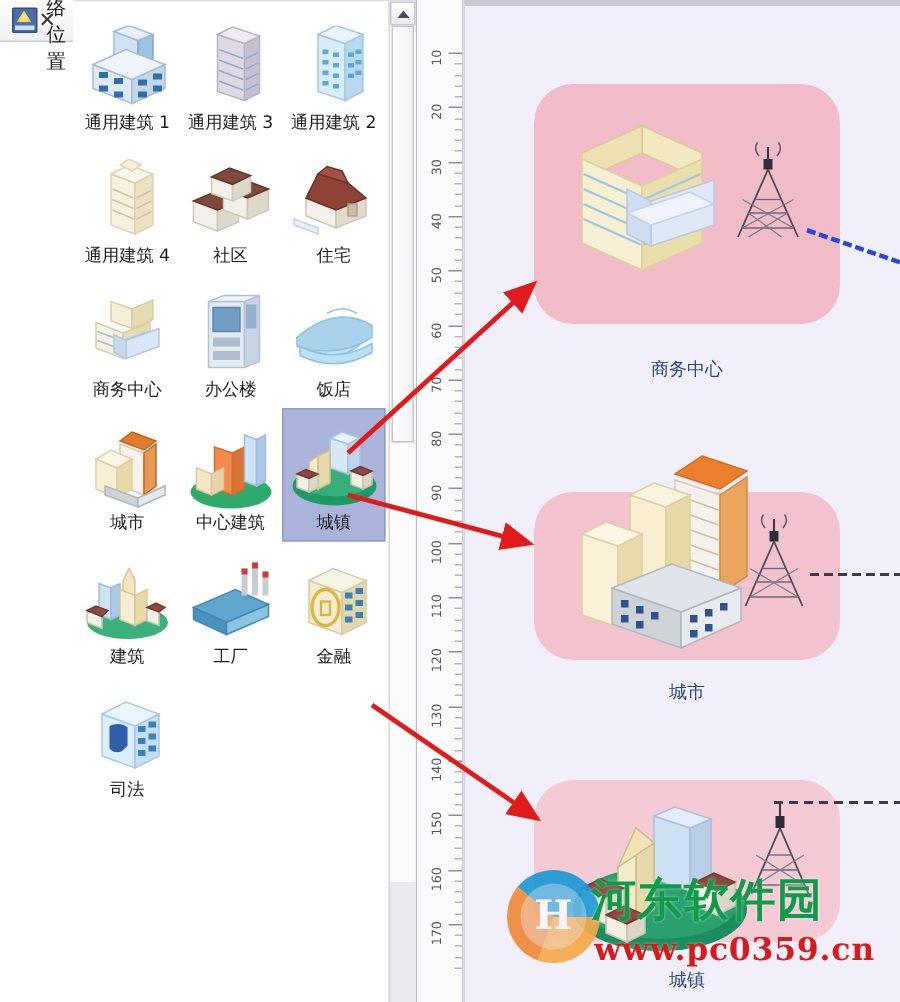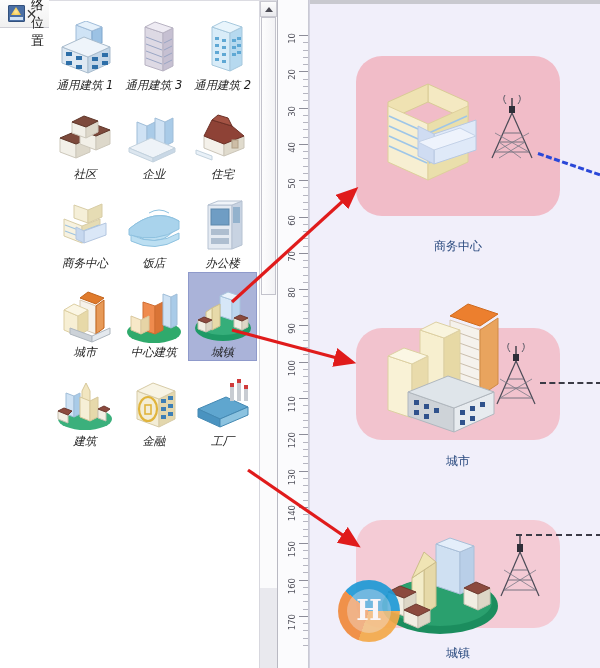--- a/index.html
+++ b/index.html
@@ -48,22 +48,22 @@
   .panel-body{
     flex:1;display:flex;min-height:0;position:relative;
     border-top:1px solid #dcdce2;
   }
   .stencil-grid{
     flex:1;display:grid;grid-template-columns:repeat(3,1fr);
     grid-auto-rows:89px;align-content:start;
     padding:4px 2px 0 2px;overflow:hidden;background:#fff;
   }
   .stencil-item{
-    display:flex;flex-direction:column;align-items:center;justify-content:flex-end;
-    padding-top:6px;cursor:pointer;border:1px solid transparent;font-style:italic;
+    display:flex;flex-direction:column;align-items:center;justify-content:center;
+    padding-top:6px;cursor:pointer;border:1px solid transparent;
   }
   .stencil-item.selected{
     background:#aab3d9;border:1px solid #8f9acb;
   }
   .shape-art{width:62px;height:56px;position:relative;}
   .stencil-label{
     font-size:11.5px;color:#1c1c1c;margin-top:1px;white-space:nowrap;
     font-family:"DejaVu Sans",sans-serif;
   }
 
@@ -245,43 +245,48 @@
       <rect x="40" y="25" width="4" height="3"></rect>
                   <rect x="45" y="23" width="4" height="3"></rect>
       <rect x="40" y="32" width="4" height="3"></rect>
                   <rect x="45" y="30" width="4" height="3"></rect>
                 </g>
               </svg></div>
             <div class="stencil-label">通用建筑 2</div>
           </div>
           <div class="stencil-item">
             <div class="shape-art"><svg width="62" height="56">
+      <polygon points="20,10 36,16 36,50 20,44" fill="#f7f1dd" stroke="#ddd2b4"></polygon>
+      <polygon points="36,16 48,10 48,44 36,50" fill="#ece2c2" stroke="#ddd2b4"></polygon>
+      <polygon points="20,10 32,4 48,10 36,16" fill="#fbf7ea" stroke="#ddd2b4"></polygon>
+      <polygon points="26,4 32,0 40,4 34,8" fill="#f4eeda" stroke="#ddd2b4"></polygon>
+      <g stroke="#cfc3a2" stroke-width="1">
+        <line x1="21" y1="20" x2="35" y2="26"></line>
+                  <line x1="21" y1="27" x2="35" y2="33"></line>
+        <line x1="21" y1="34" x2="35" y2="40"></line>
+                  <line x1="37" y1="26" x2="47" y2="21"></line>
+        <line x1="37" y1="33" x2="47" y2="28"></line>
+                  <line x1="37" y1="40" x2="47" y2="35"></line>
+                </g>
+              </svg></div>
+            <div class="stencil-label">通用建筑 4</div>
+          </div>
+          <div class="stencil-item">
+            <div class="shape-art"><svg width="62" height="56">
       <polygon points="6,28 22,34 22,48 6,42" fill="#f2f0e8" stroke="#cdc8bb"></polygon>
       <polygon points="22,34 36,28 36,42 22,48" fill="#ddd8ca" stroke="#cdc8bb"></polygon>
       <polygon points="6,28 20,22 36,28 22,34" fill="#7d4a3c" stroke="#5f3629"></polygon>
       <polygon points="26,20 42,26 42,40 26,34" fill="#f2f0e8" stroke="#cdc8bb"></polygon>
       <polygon points="42,26 56,20 56,34 42,40" fill="#ddd8ca" stroke="#cdc8bb"></polygon>
       <polygon points="26,20 40,14 56,20 42,26" fill="#7d4a3c" stroke="#5f3629"></polygon>
       <polygon points="18,12 32,17 32,28 18,23" fill="#f2f0e8" stroke="#cdc8bb"></polygon>
       <polygon points="32,17 44,11 44,22 32,28" fill="#ddd8ca" stroke="#cdc8bb"></polygon>
       <polygon points="18,12 30,6 44,11 32,17" fill="#7d4a3c" stroke="#5f3629"></polygon>
               </svg></div>
             <div class="stencil-label">社区</div>
-          </div>
-          <div class="stencil-item">
-            <div class="shape-art"><svg width="62" height="56">
-      <polygon points="14,12 24,16 24,40 14,36" fill="#cfe2f4" stroke="#9fbdd8"></polygon>
-      <polygon points="24,16 32,12 32,36 24,40" fill="#a9cbe8" stroke="#9fbdd8"></polygon>
-      <polygon points="32,8 42,12 42,36 32,32" fill="#cfe2f4" stroke="#9fbdd8"></polygon>
-      <polygon points="42,12 50,8 50,32 42,36" fill="#a9cbe8" stroke="#9fbdd8"></polygon>
-      <polygon points="6,38 30,48 52,38 28,28" fill="#eef3f8" stroke="#c3d2de"></polygon>
-      <polygon points="6,38 30,48 30,52 6,42" fill="#dce6ef" stroke="#c3d2de"></polygon>
-      <polygon points="30,48 52,38 52,42 30,52" fill="#c9d8e6" stroke="#c3d2de"></polygon>
-              </svg></div>
-            <div class="stencil-label">企业</div>
           </div>
           <div class="stencil-item">
             <div class="shape-art"><svg width="62" height="56">
       <polygon points="12,26 32,34 32,46 12,38" fill="#f4f1ea" stroke="#cbc5b8"></polygon>
       <polygon points="32,34 52,26 52,38 32,46" fill="#e0dbcd" stroke="#cbc5b8"></polygon>
       <polygon points="12,26 20,10 40,16 52,26 32,34" fill="#8e4236" stroke="#6c3026"></polygon>
       <polygon points="20,10 40,16 36,8 26,5" fill="#a35243" stroke="#6c3026"></polygon>
       <rect x="40" y="30" width="6" height="8" fill="#cdbda6" stroke="#b0a087"></rect>
       <polygon points="4,40 20,46 20,50 4,44" fill="#e9f1f8" stroke="#c3d2de"></polygon>
               </svg></div>
@@ -299,38 +304,38 @@
         <line x1="29" y1="32" x2="45" y2="26"></line>
                   <line x1="29" y1="38" x2="45" y2="32"></line>
                 </g>
       <polygon points="30,32 52,24 52,36 30,44" fill="#dae7f7" stroke="#b3c6e0"></polygon>
       <polygon points="30,32 30,44 22,40 22,28" fill="#c6d8ef" stroke="#b3c6e0"></polygon>
               </svg></div>
             <div class="stencil-label">商务中心</div>
           </div>
           <div class="stencil-item">
             <div class="shape-art"><svg width="62" height="56">
-      <path d="M6 30 q26 -22 50 -8 q-4 12 -16 18 q-20 6 -34 -10 z" fill="#bcdff2" stroke="#8fc2e0"></path>
-      <path d="M6 30 q26 -22 50 -8 l0 8 q-22 14 -50 6 z" fill="#a9d3ec" stroke="#8fc2e0"></path>
-      <path d="M8 36 q24 12 48 -2 l0 6 q-24 14 -48 2 z" fill="#bcdff2" stroke="#8fc2e0"></path>
-      <path d="M26 14 q10 -6 20 0" stroke="#8fc2e0" fill="none"></path>
-              </svg></div>
-            <div class="stencil-label">饭店</div>
-          </div>
-          <div class="stencil-item">
-            <div class="shape-art"><svg width="62" height="56">
       <polygon points="16,6 40,6 40,50 16,50" fill="#e4eaf2" stroke="#b6c2d2"></polygon>
       <polygon points="40,6 50,2 50,46 40,50" fill="#c8d3e2" stroke="#b6c2d2"></polygon>
       <polygon points="16,6 26,2 50,2 40,6" fill="#f0f4f9" stroke="#b6c2d2"></polygon>
       <rect x="19" y="10" width="18" height="16" fill="#6f9dc4" stroke="#5d87ab"></rect>
       <rect x="19" y="30" width="18" height="6" fill="#aebed0"></rect>
       <rect x="19" y="39" width="18" height="6" fill="#aebed0"></rect>
       <rect x="41" y="8" width="7" height="16" fill="#93b2cd"></rect>
               </svg></div>
             <div class="stencil-label">办公楼</div>
+          </div>
+          <div class="stencil-item">
+            <div class="shape-art"><svg width="62" height="56">
+      <path d="M6 30 q26 -22 50 -8 q-4 12 -16 18 q-20 6 -34 -10 z" fill="#bcdff2" stroke="#8fc2e0"></path>
+      <path d="M6 30 q26 -22 50 -8 l0 8 q-22 14 -50 6 z" fill="#a9d3ec" stroke="#8fc2e0"></path>
+      <path d="M8 36 q24 12 48 -2 l0 6 q-24 14 -48 2 z" fill="#bcdff2" stroke="#8fc2e0"></path>
+      <path d="M26 14 q10 -6 20 0" stroke="#8fc2e0" fill="none"></path>
+              </svg></div>
+            <div class="stencil-label">饭店</div>
           </div>
           <div class="stencil-item">
             <div class="shape-art"><svg width="62" height="56">
       <polygon points="34,4 50,10 42,16 26,10" fill="#e07b2c" stroke="#c2641c"></polygon>
       <polygon points="26,12 42,18 42,46 26,40" fill="#f6f2ea" stroke="#d6c8b2"></polygon>
       <polygon points="42,18 50,12 50,40 42,46" fill="#e79a58" stroke="#c2641c"></polygon>
       <polygon points="10,22 24,28 24,48 10,42" fill="#f7efd4" stroke="#ddcfa2"></polygon>
       <polygon points="24,28 34,22 34,42 24,48" fill="#e7d9a8" stroke="#ddcfa2"></polygon>
       <polygon points="10,22 20,16 34,22 24,28" fill="#fbf6e4" stroke="#ddcfa2"></polygon>
       <polygon points="16,40 38,48 38,54 16,46" fill="#ccd2d8" stroke="#aeb6be"></polygon>
@@ -378,51 +383,68 @@
       <polygon points="36,24 44,20 44,40 36,44" fill="#e6d9ab" stroke="#d6c79a"></polygon>
       <polygon points="4,34 14,38 14,46 4,42" fill="#f2efe4" stroke="#c9c2b2"></polygon>
       <polygon points="4,34 10,31 18,34 14,38" fill="#8c4a3e" stroke="#6f3a30"></polygon>
       <polygon points="44,32 52,35 52,44 44,41" fill="#f2efe4" stroke="#c9c2b2"></polygon>
       <polygon points="44,32 50,29 56,32 52,35" fill="#8c4a3e" stroke="#6f3a30"></polygon>
               </svg></div>
             <div class="stencil-label">建筑</div>
           </div>
           <div class="stencil-item">
             <div class="shape-art"><svg width="62" height="56">
+      <polygon points="6,32 28,42 56,30 34,20" fill="#5fa6cf" stroke="#4489b3"></polygon>
+      <polygon points="6,32 28,42 28,50 6,40" fill="#4a93c0" stroke="#4489b3"></polygon>
+      <polygon points="28,42 56,30 56,38 28,50" fill="#8cc3e0" stroke="#4489b3"></polygon>
+      <g>
+                  <rect x="38" y="6" width="4" height="18" fill="#c8ccd2"></rect>
+                  <rect x="38" y="6" width="4" height="4" fill="#cf3b3b"></rect>
+         <rect x="45" y="2" width="4" height="22" fill="#c8ccd2"></rect>
+                  <rect x="45" y="2" width="4" height="4" fill="#cf3b3b"></rect>
+         <rect x="52" y="8" width="4" height="16" fill="#c8ccd2"></rect>
+                  <rect x="52" y="8" width="4" height="4" fill="#cf3b3b"></rect>
+                </g>
+              </svg></div>
+            <div class="stencil-label">工厂</div>
+          </div>
+          <div class="stencil-item">
+            <div class="shape-art"><svg width="62" height="56">
       <polygon points="14,14 36,22 36,50 14,42" fill="#f3edd6" stroke="#d7cba6"></polygon>
       <polygon points="36,22 52,14 52,42 36,50" fill="#e3d7ad" stroke="#d7cba6"></polygon>
       <polygon points="14,14 30,6 52,14 36,22" fill="#f8f4e4" stroke="#d7cba6"></polygon>
       <g fill="#3d7fb6">
                   <rect x="38" y="22" width="5" height="4"></rect>
                   <rect x="45" y="19" width="5" height="4"></rect>
         <rect x="38" y="30" width="5" height="4"></rect>
                   <rect x="45" y="27" width="5" height="4"></rect>
         <rect x="38" y="38" width="5" height="4"></rect>
                   <rect x="45" y="35" width="5" height="4"></rect>
                 </g>
       <ellipse cx="25" cy="32" rx="9" ry="12" fill="none" stroke="#e0b43c" stroke-width="2.2"></ellipse>
       <rect x="22" y="28" width="6" height="9" fill="none" stroke="#e0b43c" stroke-width="1.6"></rect>
               </svg></div>
             <div class="stencil-label">金融</div>
           </div>
           <div class="stencil-item">
             <div class="shape-art"><svg width="62" height="56">
-      <polygon points="6,32 28,42 56,30 34,20" fill="#5fa6cf" stroke="#4489b3"></polygon>
-      <polygon points="6,32 28,42 28,50 6,40" fill="#4a93c0" stroke="#4489b3"></polygon>
-      <polygon points="28,42 56,30 56,38 28,50" fill="#8cc3e0" stroke="#4489b3"></polygon>
-      <g>
-                  <rect x="38" y="6" width="4" height="18" fill="#c8ccd2"></rect>
-                  <rect x="38" y="6" width="4" height="4" fill="#cf3b3b"></rect>
-         <rect x="45" y="2" width="4" height="22" fill="#c8ccd2"></rect>
-                  <rect x="45" y="2" width="4" height="4" fill="#cf3b3b"></rect>
-         <rect x="52" y="8" width="4" height="16" fill="#c8ccd2"></rect>
-                  <rect x="52" y="8" width="4" height="4" fill="#cf3b3b"></rect>
+      <polygon points="14,14 36,22 36,50 14,42" fill="#dcefff" stroke="#a9c9e2"></polygon>
+      <polygon points="36,22 52,14 52,42 36,50" fill="#c3e0f5" stroke="#a9c9e2"></polygon>
+      <polygon points="14,14 30,6 52,14 36,22" fill="#eaf6ff" stroke="#a9c9e2"></polygon>
+      <g fill="#3d7fb6">
+                  <rect x="38" y="22" width="5" height="4"></rect>
+                  <rect x="45" y="19" width="5" height="4"></rect>
+        <rect x="38" y="30" width="5" height="4"></rect>
+                  <rect x="45" y="27" width="5" height="4"></rect>
+        <rect x="38" y="38" width="5" height="4"></rect>
+                  <rect x="45" y="35" width="5" height="4"></rect>
                 </g>
-              </svg></div>
-            <div class="stencil-label">工厂</div>
+      <path d="M19 22 q7 -3 12 1 l0 12 q-6 8 -12 2 z" fill="#2f5ea8"></path>
+              </svg></div>
+            <div class="stencil-label">司法</div>
           </div>
         </div>
 
       <div class="panel-scroll">
         <div class="sb-arrow">
             <i></i>
           </div>
         <div class="sb-track">
           <div class="sb-thumb"></div>
         </div>
@@ -670,20 +692,22 @@
         <line x1="40" y1="60" x2="8" y2="40" stroke="#7a7a86" stroke-width=".8"></line>
       </svg>
     </div>
     <div class="dash-dark" style="left:206px;top:534px;width:86px;"></div>
     <div class="node-label l3">城镇</div>
 
     <div class="watermark">
       <div class="wm-logo">
         <i>H</i>
       </div>
+      <div class="wm-cn">河东软件园</div>
+      <div class="wm-url">www.pc0359.cn</div>
     </div>
   </div>
 
   <svg class="arrow" style="left:0;top:0;width:600px;height:668px;">
     <defs>
       <marker id="ah" markerWidth="7" markerHeight="7" refX="5.6" refY="3" orient="auto">
         <polygon points="0,0 7,3 0,6" fill="#e01b1b"></polygon>
       </marker>
     </defs>
     <line x1="232" y1="302" x2="355" y2="190" stroke="#e01b1b" stroke-width="3.2" marker-end="url(#ah)"></line>

